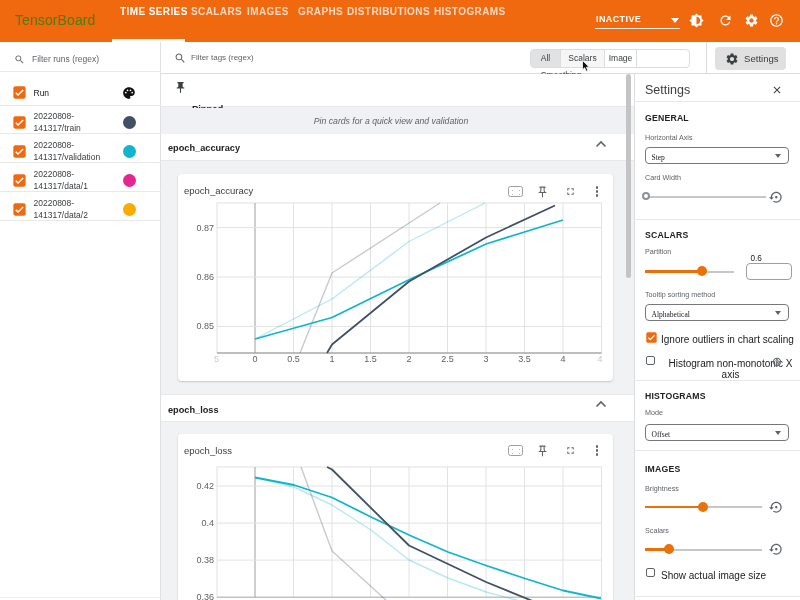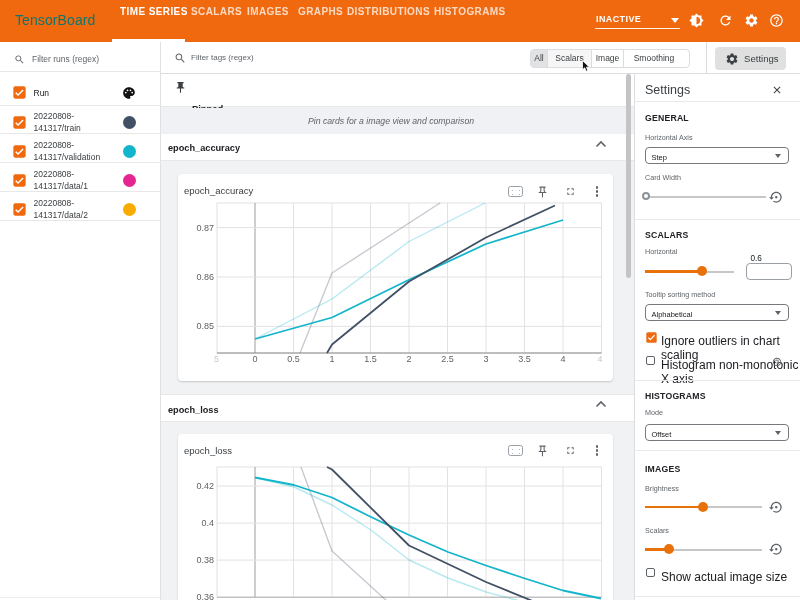--- a/index.html
+++ b/index.html
@@ -1,20 +1,20 @@
 <!DOCTYPE html>
 <html><head>
 <meta charset="utf-8">
 <style>
   * { margin:0; padding:0; box-sizing:border-box; }
   html,body { width:800px; height:600px; overflow:hidden; font-family:"Liberation Sans", sans-serif; background:#fff; }
   .abs { position:absolute; }
   
   .hdr { position:absolute; left:0; top:0; width:800px; height:42px; background:#f1690f; }
-  .logo { position:absolute; left:15px; top:12px; color:#0f766e; font-size:14px; font-weight:500; letter-spacing:0.1px; }
+  .logo { position:absolute; left:15px; top:12px; color:#4d7c0f; font-size:14px; font-weight:500; letter-spacing:0.1px; }
   .tab { position:absolute; top:6px; font-size:10px; font-weight:700; letter-spacing:0.4px; color:rgba(255,255,255,0.75); }
   .tab.on { color:#fff; }
   .tabline { position:absolute; left:112px; top:39px; width:73px; height:3px; background:#fff; }
   .inactive { position:absolute; left:596px; top:14px; font-size:9px; font-weight:700; letter-spacing:0.4px; color:#fff; }
   .inactline { position:absolute; left:595px; top:28px; width:85px; height:1px; background:rgba(255,255,255,0.9); }
   .caret-w { position:absolute; left:671px; top:18px; width:0; height:0; border-left:4.5px solid transparent; border-right:4.5px solid transparent; border-top:5px solid #fff; }
   
   .sidebar { position:absolute; left:0; top:42px; width:161px; height:558px; background:#fff; border-right:1px solid #e0e0e0; }
   .divh { position:absolute; height:1px; background:#e8e8e8; }
   .runtxt { position:absolute; font-size:8.5px; color:#3c4043; line-height:11.5px; }
@@ -30,27 +30,27 @@
   .card { position:absolute; background:#fff; border-radius:4px; box-shadow:0 1px 2px rgba(0,0,0,0.18); }
   .ctitle { position:absolute; font-size:9.5px; color:#3c4043; }
   .sechdr { position:absolute; left:161px; width:473px; background:#fff; border-bottom:1px solid #e8e8e8; }
   .sectxt { position:absolute; left:168px; font-size:9.2px; font-weight:700; color:#202124; }
   
   .panel { position:absolute; left:634px; top:74px; width:166px; height:526px; background:#fff; border-left:1px solid #dadce0; }
   .ptitle { position:absolute; left:645px; top:83px; font-size:12.5px; color:#3c4043; }
   .phead { position:absolute; left:645px; font-size:8.7px; font-weight:700; color:#202124; letter-spacing:0.2px; }
   .plbl { position:absolute; left:645px; font-size:7.2px; color:#5f6368; }
   .pdiv { position:absolute; left:634px; width:166px; height:1px; background:#e8e8e8; }
-  .sel { position:absolute; left:645px; width:144px; height:17px; border:1px solid #75797e; border-radius:4px; background:#fff; }
+  .sel { position:absolute; left:645px; width:144px; height:17px; border:1px solid #75797e; border-radius:4px; background:#fff;font-family:Liberation Serif, serif; }
   .sel .st { position:absolute; left:5.5px; top:4.5px; font-size:7.5px; color:#202124; }
   .sel .cr { position:absolute; right:7px; top:6px; width:0; height:0; border-left:3.5px solid transparent; border-right:3.5px solid transparent; border-top:4px solid #5f6368; }
   .track { position:absolute; height:2px; background:#c7c7c7; }
   .fill { position:absolute; height:2.5px; background:#e8710a; }
   .thumb { position:absolute; width:10px; height:10px; border-radius:50%; background:#e8710a; }
-  .cblbl { position:absolute; font-size:12px; color:#202124; }
+  .cblbl { position:absolute; font-size:10px; color:#202124;text-align:center; }
 </style>
 </head>
 <body>
 
 <div class="hdr"></div>
 <div class="logo">TensorBoard</div>
 <div class="tab on" style="left:120px;">TIME SERIES</div>
 <div class="tab" style="left:191px;">SCALARS</div>
 <div class="tab" style="left:247px;">IMAGES</div>
 <div class="tab" style="left:298px;">GRAPHS</div>
@@ -120,21 +120,21 @@
 <div class="divh" style="left:0;top:191px;width:161px;"></div>
 <div class="divh" style="left:0;top:220px;width:161px;"></div>
 <div class="divh" style="left:0;top:597px;width:161px;background:#eee;"></div>
 
 <div class="toolbar"></div>
 <svg class="abs" style="left:174px;top:52px;" width="12.5" height="12.5" viewBox="0 0 24 24" fill="#5f6368">
     <path d="M15.5 14h-.79l-.28-.27C15.41 12.59 16 11.11 16 9.5 16 5.91 13.09 3 9.5 3S3 5.91 3 9.5 5.91 16 9.5 16c1.61 0 3.09-.59 4.23-1.57l.27.28v.79l5 4.99L20.49 19l-4.99-5zm-6 0C7.01 14 5 11.99 5 9.5S7.01 5 9.5 5 14 7.01 14 9.5 11.99 14 9.5 14z"></path>
   </svg>
 <div class="ftags">Filter tags (regex)</div>
 <div class="tgl" style="left:530px;width:160px;border-radius:4px;">
-  <span style="width:17px;background:#e1e2e4;border-right:1px solid #dadce0;">All</span>
+  <span style="width:30px;background:#e1e2e4;border-right:1px solid #dadce0;">All</span>
     <span style="width:44px;background:#f6f6f6;border-right:1px solid #dadce0;">Scalars</span>
     <span style="width:32px;border-right:1px solid #dadce0;">Image</span>
     <span style="width:60px;">Smoothing</span>
 </div>
 <div class="abs" style="left:706px;top:42px;width:1px;height:31px;background:#dadce0;"></div>
 <div class="setbtn"></div>
 <svg class="abs" style="left:725px;top:51.5px;" width="14" height="14" viewBox="0 0 24 24" fill="#3c4043">
     <path d="M19.14 12.94c.04-.3.06-.61.06-.94 0-.32-.02-.64-.07-.94l2.03-1.58c.18-.14.23-.41.12-.61l-1.92-3.32c-.12-.22-.37-.29-.59-.22l-2.39.96c-.5-.38-1.03-.7-1.62-.94l-.36-2.54c-.04-.24-.24-.41-.48-.41h-3.84c-.24 0-.43.17-.47.41l-.36 2.54c-.59.24-1.13.57-1.62.94l-2.39-.96c-.22-.08-.47 0-.59.22L2.74 8.87c-.12.21-.08.47.12.61l2.03 1.58c-.05.3-.09.63-.09.94s.02.64.07.94l-2.03 1.58c-.18.14-.23.41-.12.61l1.92 3.32c.12.22.37.29.59.22l2.39-.96c.5.38 1.03.7 1.62.94l.36 2.54c.05.24.24.41.48.41h3.84c.24 0 .44-.17.47-.41l.36-2.54c.59-.24 1.13-.56 1.62-.94l2.39.96c.22.08.47 0 .59-.22l1.92-3.32c.12-.22.07-.47-.12-.61l-2.01-1.58zM12 15.6c-1.98 0-3.6-1.62-3.6-3.6s1.62-3.6 3.6-3.6 3.6 1.62 3.6 3.6-1.62 3.6-3.6 3.6z"></path>
   </svg>
 <div class="abs" style="left:744px;top:53px;font-size:9.6px;font-weight:500;color:#3c4043;">Settings</div>
@@ -145,21 +145,21 @@
 
 <div class="main"></div>
 
 <div class="abs" style="left:161px;top:74px;width:473px;height:33px;background:#fff;border-bottom:1px solid #e8e8e8;"></div>
 <svg class="abs" style="left:174px;top:81px;" width="13" height="13" viewBox="0 0 24 24" fill="#3c4043">
     <path d="M16 9V4h1c.55 0 1-.45 1-1s-.45-1-1-1H7c-.55 0-1 .45-1 1s.45 1 1 1h1v5c0 1.66-1.34 3-3 3v2h5.97v7l1 1 1-1v-7H19v-2c-1.66 0-3-1.34-3-3z"></path>
   </svg>
 <div class="abs" style="left:192px;top:82.5px;font-size:9.4px;font-weight:700;color:#202124;margin-top:20px;">Pinned</div>
 
 <div class="abs" style="left:161px;top:108px;width:473px;height:26px;background:#f0f1f4;"></div>
-<div class="abs" style="left:161px;top:116px;width:460px;text-align:center;font-size:8.7px;font-style:italic;color:#5f6368;">Pin cards for a image view and comparison</div>
+<div class="abs" style="left:161px;top:116px;width:460px;text-align:center;font-size:8.7px;font-style:italic;color:#5f6368;">Pin cards for a quick view and validation</div>
 
 <div class="sechdr" style="top:134px;height:27px;"></div>
 <div class="sectxt" style="top:143px;">epoch_accuracy</div>
 <svg class="abs" style="left:595px;top:139px;" width="12" height="10" viewBox="0 0 12 10">
     <path d="M1.5 7.5 L6 3 L10.5 7.5" stroke="#5f6368" stroke-width="1.6" fill="none"></path>
   </svg>
 
 <div class="card" style="left:178px;top:174px;width:435px;height:207px;"></div>
 <div class="ctitle" style="left:184px;top:185px;">epoch_accuracy</div>
 <div class="abs" style="left:508px;top:186.0px;width:15px;height:11px;border:1px solid #9aa0a6;border-radius:2.5px;"></div>
@@ -273,21 +273,21 @@
     <span class="cr"></span>
   </div>
 <div class="plbl" style="top:173px;">Card Width</div>
 <div class="track" style="left:647px;top:196px;width:119px;"></div>
 <div class="abs" style="left:641.5px;top:191.5px;width:8.5px;height:8.5px;border-radius:50%;background:#fff;border:2px solid #8d9297;"></div>
 <svg class="abs" style="left:769px;top:189.5px;" width="14.5" height="14.5" viewBox="0 0 24 24" fill="#5f6368">
     <path d="M14 12c0-1.1-.9-2-2-2s-2 .9-2 2 .9 2 2 2 2-.9 2-2zm-2-9c-4.97 0-9 4.03-9 9H0l4 4 4-4H5c0-3.87 3.13-7 7-7s7 3.13 7 7-3.13 7-7 7c-1.51 0-2.91-.49-4.06-1.3l-1.42 1.44C8.04 20.3 9.94 21 12 21c4.97 0 9-4.03 9-9s-4.03-9-9-9z"></path>
   </svg>
 <div class="pdiv" style="top:219px;"></div>
 <div class="phead" style="top:229.5px;">SCALARS</div>
-<div class="plbl" style="top:247px;">Horizontal</div>
+<div class="plbl" style="top:247px;">Partition</div>
 <div class="track" style="left:645px;top:270.5px;width:89px;"></div>
 <div class="fill" style="left:645px;top:270px;width:57px;"></div>
 <div class="thumb" style="left:697px;top:266px;"></div>
 <div class="abs" style="left:746px;top:262.5px;width:46px;height:17.5px;border:1px solid #9aa0a6;border-radius:4px;"></div>
 <div class="abs" style="left:750.5px;top:254px;font-size:8.2px;color:#202124;">0.6</div>
 <div class="plbl" style="top:289.5px;">Tooltip sorting method</div>
 <div class="sel" style="top:304px;">
     <span class="st">Alphabetical</span>
     <span class="cr"></span>
   </div>

